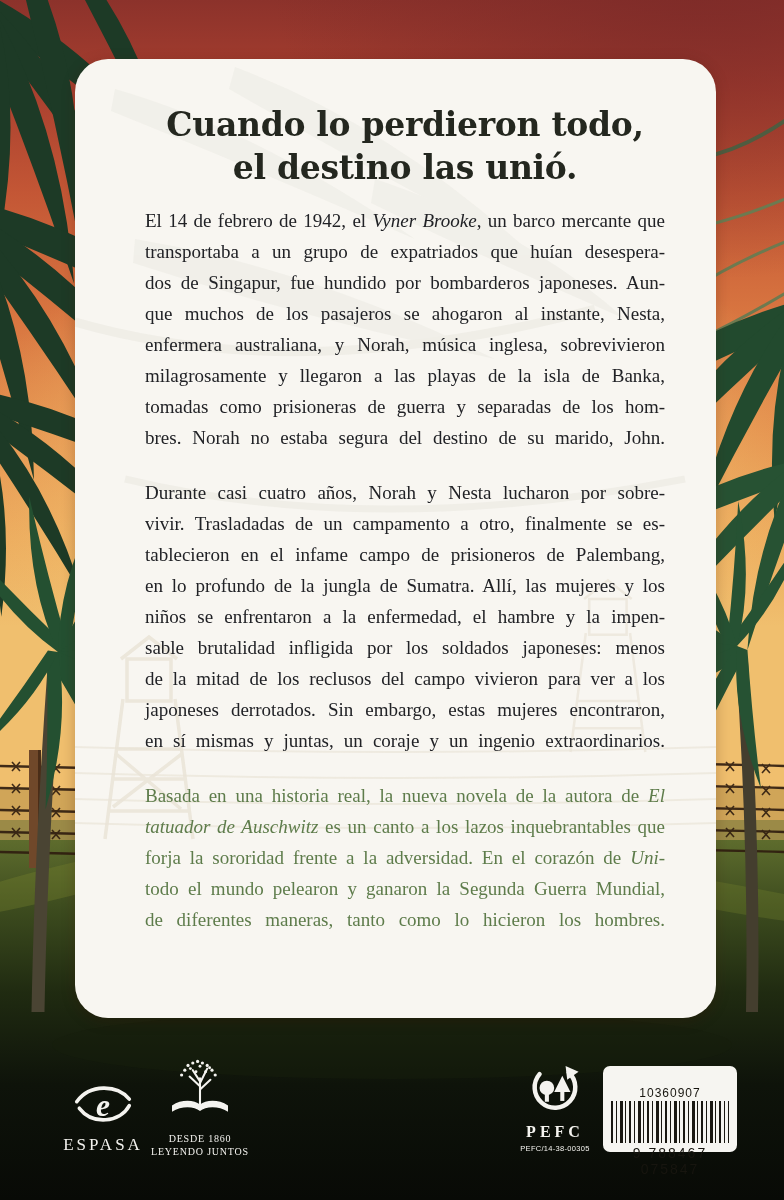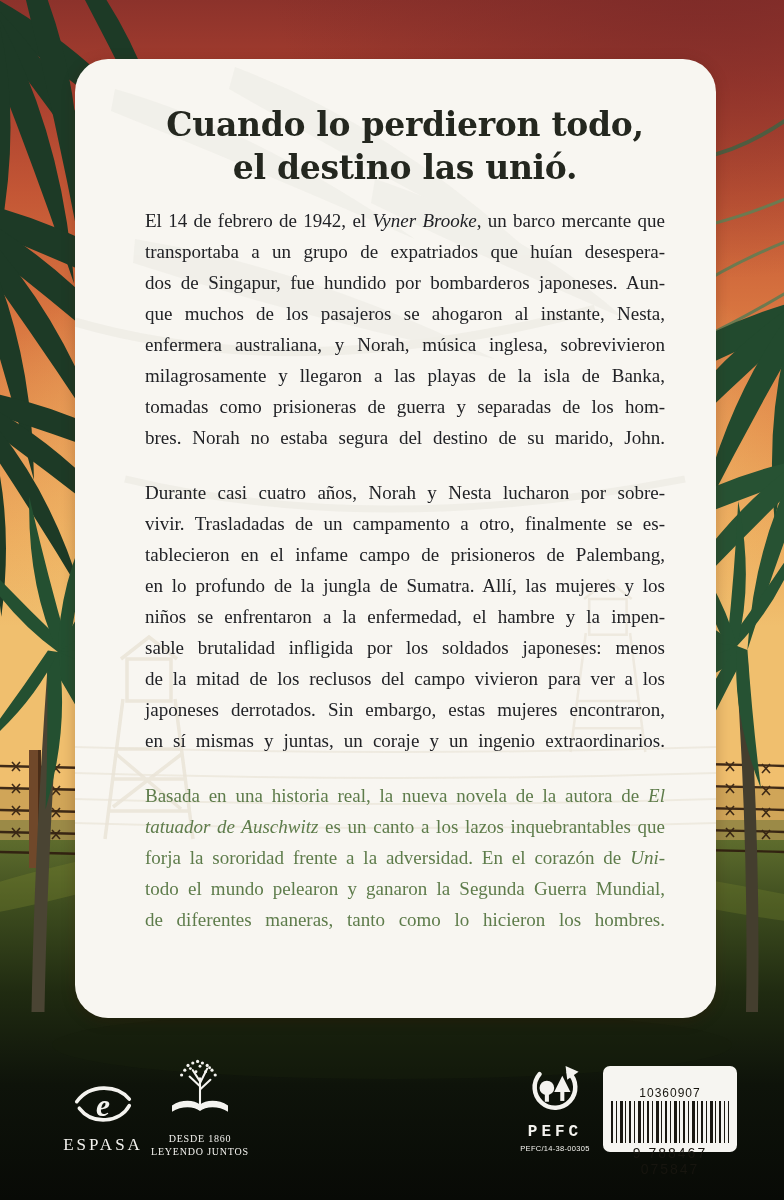--- a/index.html
+++ b/index.html
@@ -25,21 +25,21 @@
   .it{font-style:italic;}
   .green .line{color:#5e7c4b;}
 
   
   .foot{position:absolute;color:#f4f3ef;text-align:center;}
   .espasa{left:55px;top:1082px;width:96px;}
   .espasa-name{font-size:17px;letter-spacing:3px;margin-top:3px;text-align:center;}
   .tree{left:148px;top:1056px;width:104px;}
   .motto{font-size:10px;line-height:13px;letter-spacing:.8px;margin-top:2px;}
   .pefc{left:516px;top:1066px;width:78px;}
-  .pefc-name{font-family:Liberation Mono, monospace;font-weight:bold;
+  .pefc-name{font-family:Liberation Serif, serif;font-weight:bold;
              font-size:16px;letter-spacing:4px;margin-top:1px;}
   .pefc-cert{font-family:"Liberation Sans",sans-serif;font-size:7.5px;
              letter-spacing:.3px;margin-top:3px;}
 
   .barcode{position:absolute;left:603px;top:1066px;width:134px;height:86px;
            background:#f6f5f1;border-radius:7px;color:#17150f;
            font-family:"Liberation Sans",sans-serif;text-align:center;
            padding-top:20px;box-sizing:border-box;}
   .bc-top{font-size:12px;letter-spacing:1px;}
   .bc-bars{height:42px;margin:1px 8px 0 8px;

